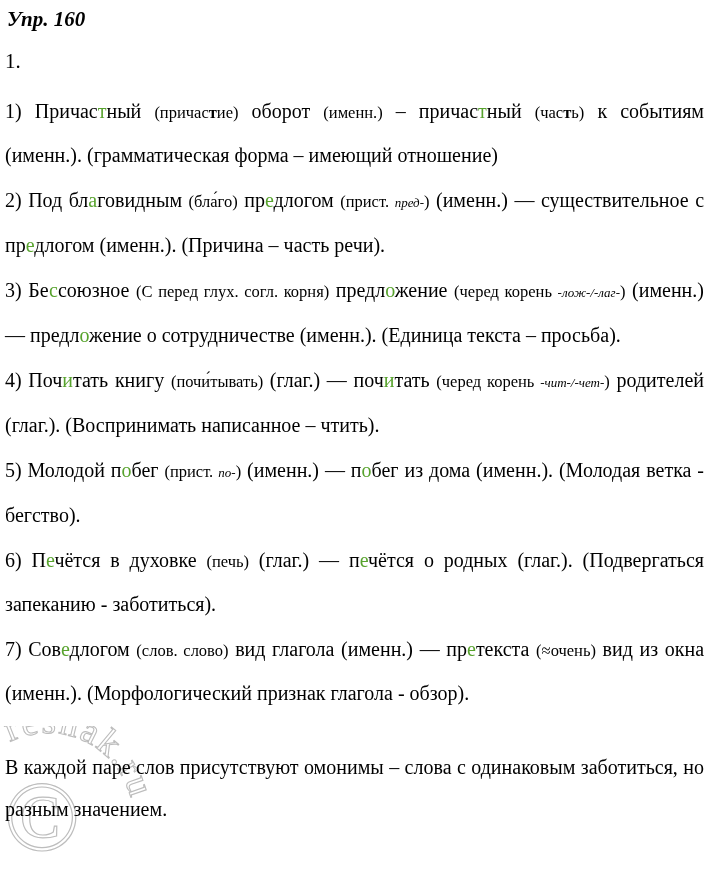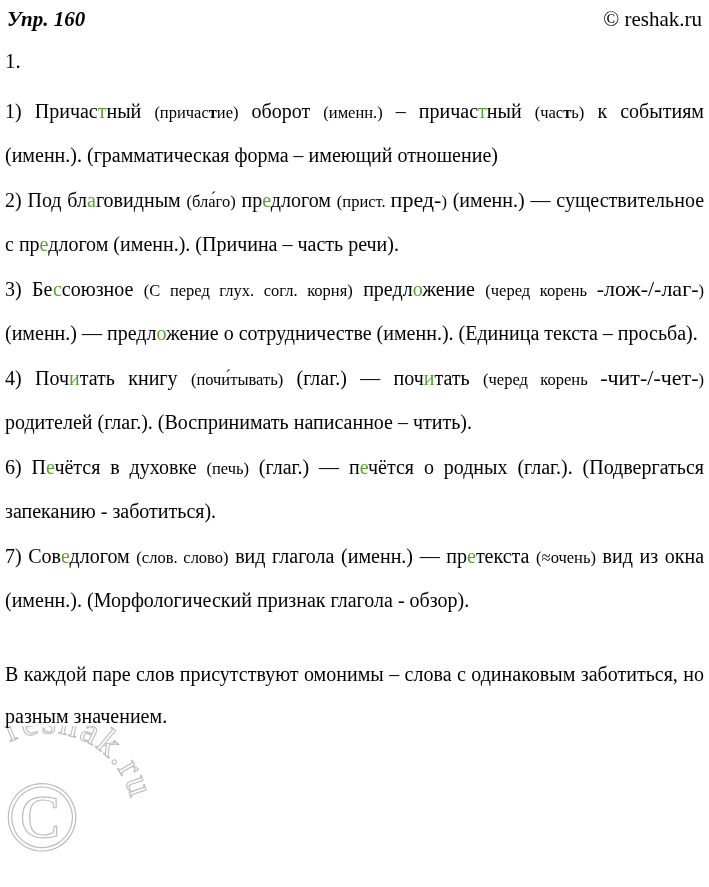--- a/index.html
+++ b/index.html
@@ -42,21 +42,21 @@
     font-size: 20px;
     line-height: 42px;
     text-align: justify;
     margin-top: 32px;
     padding: 0 2px;
   }
   
   .run-g  { color: #58a32e; }           
   .run-sm { font-size: 16.5px; margin-top: 12px; }        
   .run-smb{ font-size: 16.5px; font-weight: bold; } 
-  .run-smi{ font-size: 22px; }
+  .run-smi{ font-size: 13px; font-style: italic; }
   .run-i  { }       
   
   .watermark {
     position: absolute;
     left: -6px; top: 726px;
     width: 210px; height: 165px;
     z-index: 1;
     pointer-events: none;
   }
 </style>
@@ -69,26 +69,26 @@
   </defs>
   <text x="10" y="124" font-size="100" font-family="Liberation Serif, serif" fill="none" stroke="#bdbdbd" stroke-width="1.2">©</text>
   <text font-size="37" font-family="Liberation Serif, serif" fill="none" stroke="#bdbdbd" stroke-width="1.1" letter-spacing="2">
     <textPath href="#wm-arc">reshak.ru</textPath>
   </text>
 </svg>
 
 <div class="content">
   <div class="header-row">
     <span class="exercise-title">Упр. 160</span>
-    <span class="copyright">© reshak.ru</span>
   </div>
 
   <div class="section-number">1.</div>
 
   <p class="item first-item"><span>1) Причас</span><span class="run-g">т</span><span>ный </span><span class="run-sm">(причас</span><span class="run-smb">т</span><span class="run-sm">ие)</span><span> оборот </span><span class="run-sm">(именн.)</span><span> – причас</span><span class="run-g">т</span><span>ный </span><span class="run-sm">(час</span><span class="run-smb">т</span><span class="run-sm">ь)</span><span> к событиям (именн.). </span><span class="run-i">(грамматическая форма – имеющий отношение)</span></p>
   <p class="item"><span>2) Под бл</span><span class="run-g">а</span><span>говидным </span><span class="run-sm">(бла́го)</span><span> пр</span><span class="run-g">е</span><span>длогом </span><span class="run-sm">(прист. </span><span class="run-smi">пред-</span><span class="run-sm">)</span><span> (именн.) — существительное с пр</span><span class="run-g">е</span><span>длогом (именн.). </span><span class="run-i">(Причина – часть речи).</span></p>
   <p class="item"><span>3) Бе</span><span class="run-g">с</span><span>союзное </span><span class="run-sm">(С перед глух. согл. корня)</span><span> предл</span><span class="run-g">о</span><span>жение </span><span class="run-sm">(черед корень </span><span class="run-smi">-лож-/-лаг-</span><span class="run-sm">)</span><span> (именн.) — предл</span><span class="run-g">о</span><span>жение о сотрудничестве (именн.). </span><span class="run-i">(Единица текста – просьба).</span></p>
   <p class="item"><span>4) Поч</span><span class="run-g">и</span><span>тать книгу </span><span class="run-sm">(почи́тывать)</span><span> (глаг.) — поч</span><span class="run-g">и</span><span>тать </span><span class="run-sm">(черед корень </span><span class="run-smi">-чит-/-чет-</span><span class="run-sm">)</span><span> родителей (глаг.). </span><span class="run-i">(Воспринимать написанное – чтить).</span></p>
+  <p class="item"><span>5) Молодой п</span><span class="run-g">о</span><span>бег </span><span class="run-sm">(прист. </span><span class="run-smi">по-</span><span class="run-sm">)</span><span> (именн.)  — п</span><span class="run-g">о</span><span>бег из дома (именн.). </span><span class="run-i">(Молодая ветка - бегство).</span></p>
   <p class="item"><span>6) П</span><span class="run-g">е</span><span>чётся в духовке </span><span class="run-sm">(печь)</span><span> (глаг.) — п</span><span class="run-g">е</span><span>чётся о родных (глаг.). </span><span class="run-i">(Подвергаться запеканию - заботиться).</span></p>
   <p class="item"><span>7) Сов</span><span class="run-g">е</span><span>длогом </span><span class="run-sm">(слов. слово)</span><span> вид глагола (именн.) — пр</span><span class="run-g">е</span><span>текста </span><span class="run-sm">(≈очень)</span><span> вид из окна (именн.). </span><span class="run-i">(Морфологический признак глагола - обзор).</span></p>
 
   <p class="conclusion"><span class="run-i">В каждой паре слов присутствуют омонимы – слова с одинаковым заботиться, но разным значением.</span></p>
 </div>
 
 </body></html>

